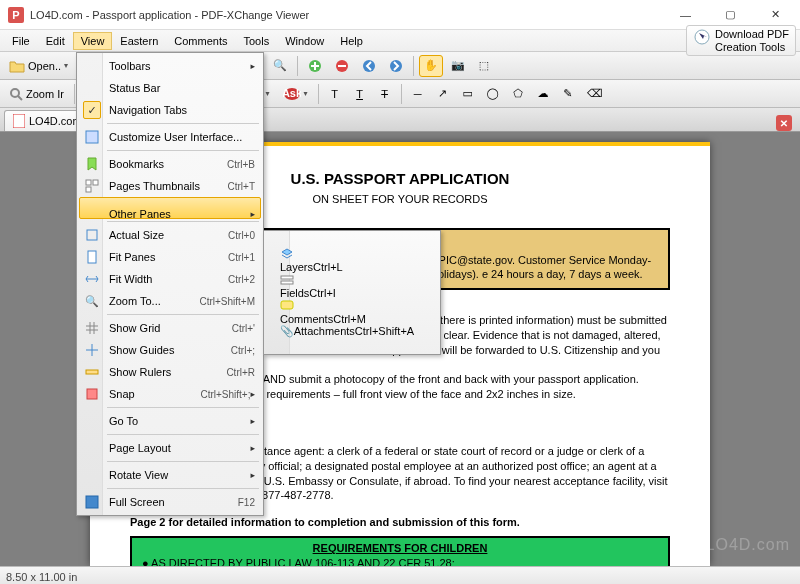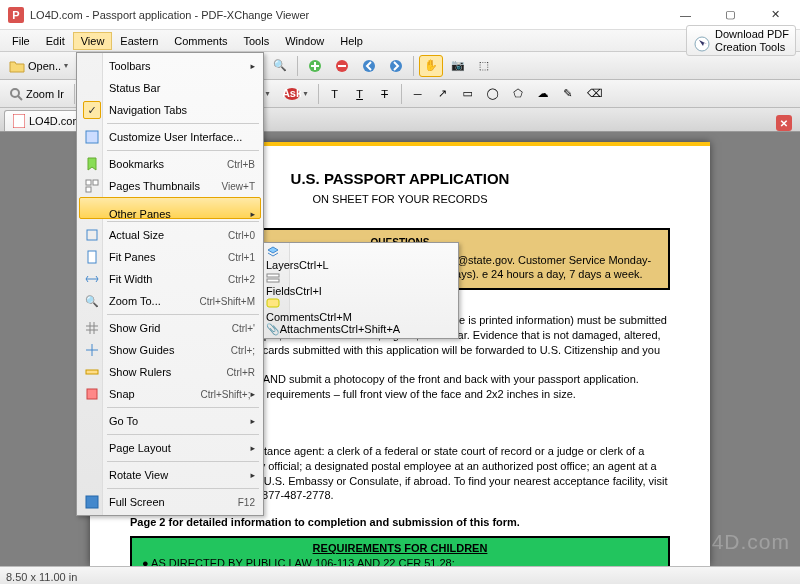--- a/index.html
+++ b/index.html
@@ -6,21 +6,21 @@
 body { width: 800px; height: 584px; background: #fff; overflow: hidden; position: relative; }
 
 .titlebar { height: 30px; background: #fff; display: flex; align-items: center; padding: 0 2px 0 8px; border-bottom: 1px solid #ddd; }
 .titlebar .icon { width: 16px; height: 16px; margin-right: 6px; }
 .titlebar .title { flex: 1; color: #333; }
 .titlebar .winbtn { width: 45px; height: 28px; display: flex; align-items: center; justify-content: center; color: #333; }
 
 .menubar { height: 22px; background: linear-gradient(#f8f8f8,#eee); display: flex; align-items: center; padding: 0 4px; border-bottom: 1px solid #ccc; position: relative; }
 .menubar .mi { padding: 3px 8px; cursor: default; }
 .menubar .mi.open { background: #ffe8a6; border: 1px solid #e5c365; padding: 2px 7px; }
-.menubar .rightpromo { margin-left: auto; display: flex; align-items: flex-end; gap: 4px; padding: 2px 6px; border: 1px solid #ccc; border-radius: 3px; background: linear-gradient(#fff,#eee); font-size: 10px; line-height: 1.1; }
+.menubar .rightpromo { margin-left: auto; display: flex; align-items: flex-start; gap: 4px; padding: 2px 6px; border: 1px solid #ccc; border-radius: 3px; background: linear-gradient(#fff,#eee); font-size: 10px; line-height: 1.1; }
 
 .toolbar { height: 28px; background: linear-gradient(#f6f6f6,#e4e4e4); border-bottom: 1px solid #bbb; display: flex; align-items: center; padding: 0 4px; gap: 3px; }
 .toolbar .sep { width: 1px; height: 20px; background: #bbb; margin: 0 2px; }
 .toolbar .tbtn { height: 22px; min-width: 22px; padding: 0 4px; display: flex; align-items: center; justify-content: center; border: 1px solid transparent; border-radius: 3px; gap: 3px; }
 .toolbar .lbl { font-size: 11px; }
 .toolbar .dd { font-size: 8px; color: #555; }
 
 .tabbar { height: 24px; background: linear-gradient(#e8e8e8,#d4d4d4); display: flex; align-items: flex-end; padding: 0 4px; border-bottom: 1px solid #999; }
 .tabbar .tab { background: linear-gradient(#fdfdfd,#f0f0f0); border: 1px solid #aaa; border-bottom: none; padding: 3px 8px; display: flex; align-items: center; gap: 4px; border-radius: 3px 3px 0 0; max-width: 150px; }
 .tabbar .tabclose { margin-left: auto; margin-right: 4px; width: 16px; height: 16px; border-radius: 3px; background: #d9534f; color: #fff; display: flex; align-items: center; justify-content: center; font-size: 10px; font-weight: bold; }
@@ -42,24 +42,24 @@
 .menu .iconcol { position: absolute; left: 0; top: 0; bottom: 0; width: 26px; background: linear-gradient(#f3f3f3,#e6e6e6); border-right: 1px solid #ddd; z-index: -1; }
 .menu .row { height: 22px; display: flex; align-items: center; padding: 0 6px 0 2px; position: relative; }
 .menu .row.hi { background: linear-gradient(#ffe9a6,#ffd456); border: 1px solid #e5a500; border-radius: 2px; padding: 12px 5px 0 1px; }
 .menu .ic { width: 22px; display: flex; justify-content: center; }
 .menu .tx { flex: 1; padding-left: 6px; white-space: nowrap; }
 .menu .sc { color: #555; font-size: 10px; }
 .menu .ar { font-size: 9px; color: #333; }
 .menu .msep { height: 1px; background: #ccc; margin: 2px 2px 2px 28px; }
 .menu .check { width: 18px; height: 18px; border: 1px solid #e5a500; background: #ffe9a6; border-radius: 2px; display: flex; align-items: center; justify-content: center; font-size: 11px; color: #333; }
 
-.submenu { position: absolute; top: 242px; left: 263px; width: 196px; background: linear-gradient(#fafafa,#f0f0f0); border: 1px solid #979797; box-shadow: 2px 2px 4px rgba(0,0,0,.25); z-index: 101; padding: 2px; }
+.submenu { position: absolute; top: 230px; left: 263px; width: 178px; background: linear-gradient(#fafafa,#f0f0f0); border: 1px solid #979797; box-shadow: 2px 2px 4px rgba(0,0,0,.25); z-index: 101; padding: 16px; }
 .submenu .iconcol { position: absolute; left: 0; top: 0; bottom: 0; width: 26px; background: linear-gradient(#f3f3f3,#e6e6e6); border-right: 1px solid #ddd; z-index: -1; }
 
-.watermark { position: absolute; right: 10px; bottom: 30px; font-size: 21px; color: rgba(255,255,255,.25); font-weight: 300; letter-spacing: 1px; pointer-events: none; z-index: 50; }
+.watermark { position: absolute; right: 10px; bottom: 30px; font-size: 16px; color: rgba(255,255,255,.25); font-weight: 300; letter-spacing: 1px; pointer-events: none; z-index: 50; }
 
 svg { display: block; }
 </style>
 </head>
 <body>
 
 <div class="titlebar">
   <span class="icon">
     <svg width="16" height="16">
         <rect width="16" height="16" fill="#d9534f" rx="2"></rect>
@@ -372,21 +372,21 @@
     </div>
   <div class="row">
       <span class="ic">
         <svg width="14" height="14">
           <rect x="1" y="1" width="5" height="5" fill="#fff" stroke="#888"></rect>
           <rect x="8" y="1" width="5" height="5" fill="#fff" stroke="#888"></rect>
           <rect x="1" y="8" width="5" height="5" fill="#fff" stroke="#888"></rect>
         </svg>
       </span>
       <span class="tx">Pages Thumbnails</span>
-      <span class="sc">View+T</span>
+      <span class="sc">Ctrl+T</span>
     </div>
   <div class="row hi">
       <span class="ic"></span>
       <span class="tx">Other Panes</span>
       <span class="ar">▸</span>
     </div>
   <div class="msep"></div>
   <div class="row">
       <span class="ic">
         <svg width="14" height="14">

